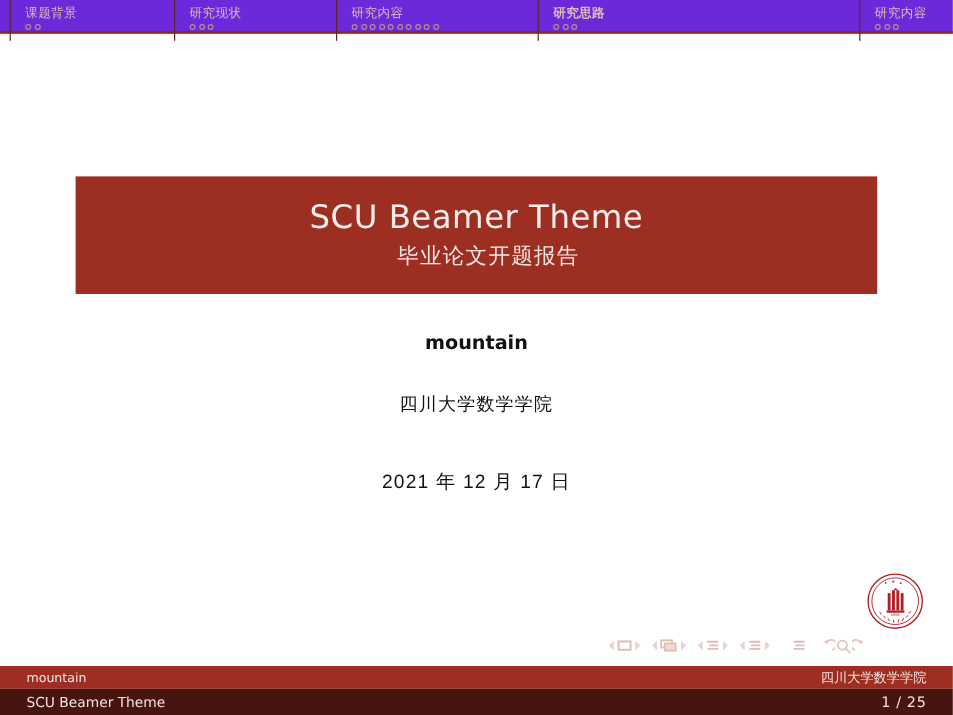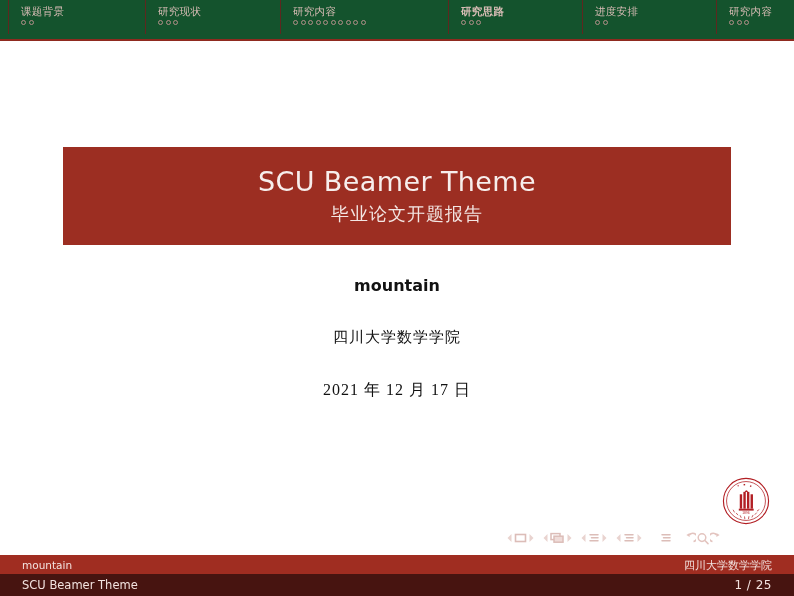--- a/index.html
+++ b/index.html
@@ -14,22 +14,22 @@
     overflow: hidden;
     font-family: "Liberation Sans", sans-serif;
     background: #ffffff;
   }
 
   
   #navbar {
     position: absolute;
     left: 0; top: 0;
     width: 794px;
-    height: 41px;
-    background: #14532d;
+    height: 28px;
+    background: #6d28d9;
     display: flex;
     align-items: flex-start;
     box-sizing: border-box;
   }
   #navbar .navbar-underline {
     position: absolute;
     left: 0; bottom: 0;
     width: 794px;
     height: 2px;
     background: #8f2a1f;
@@ -113,23 +113,23 @@
   }
   #institute {
     font-size: 15px;
     font-family: "DejaVu Sans", "Liberation Sans", sans-serif;
     line-height: 22px;
     margin-top: 29px;
     letter-spacing: 1px;
   }
   #date {
     font-size: 16px;
-    font-family: Liberation Serif, serif;
+    font-family: Liberation Sans, sans-serif;
     line-height: 22px;
-    margin-top: 31px;
+    margin-top: 44px;
     letter-spacing: 1px;
   }
 
   
   #logo {
     position: absolute;
     left: 722px;
     top: 477px;
     width: 48px;
     height: 48px;
@@ -222,27 +222,20 @@
         <span class="nav-dot"></span>
         <span class="nav-dot"></span>
         <span class="nav-dot"></span>
         <span class="nav-dot"></span>
       </div>
     </div>
     <div class="nav-section" style="position: absolute; left: 448px; top: 0px; font-weight: bold;">
       <div class="nav-label">研究思路</div>
       <div class="nav-dots">
         <span class="nav-dot"></span>
-        <span class="nav-dot"></span>
-        <span class="nav-dot"></span>
-      </div>
-    </div>
-    <div class="nav-section" style="position: absolute; left: 582px; top: 0px;">
-      <div class="nav-label">进度安排</div>
-      <div class="nav-dots">
         <span class="nav-dot"></span>
         <span class="nav-dot"></span>
       </div>
     </div>
     <div class="nav-section" style="position: absolute; left: 716px; top: 0px;">
       <div class="nav-label">研究内容</div>
       <div class="nav-dots">
         <span class="nav-dot"></span>
         <span class="nav-dot"></span>
         <span class="nav-dot"></span>

